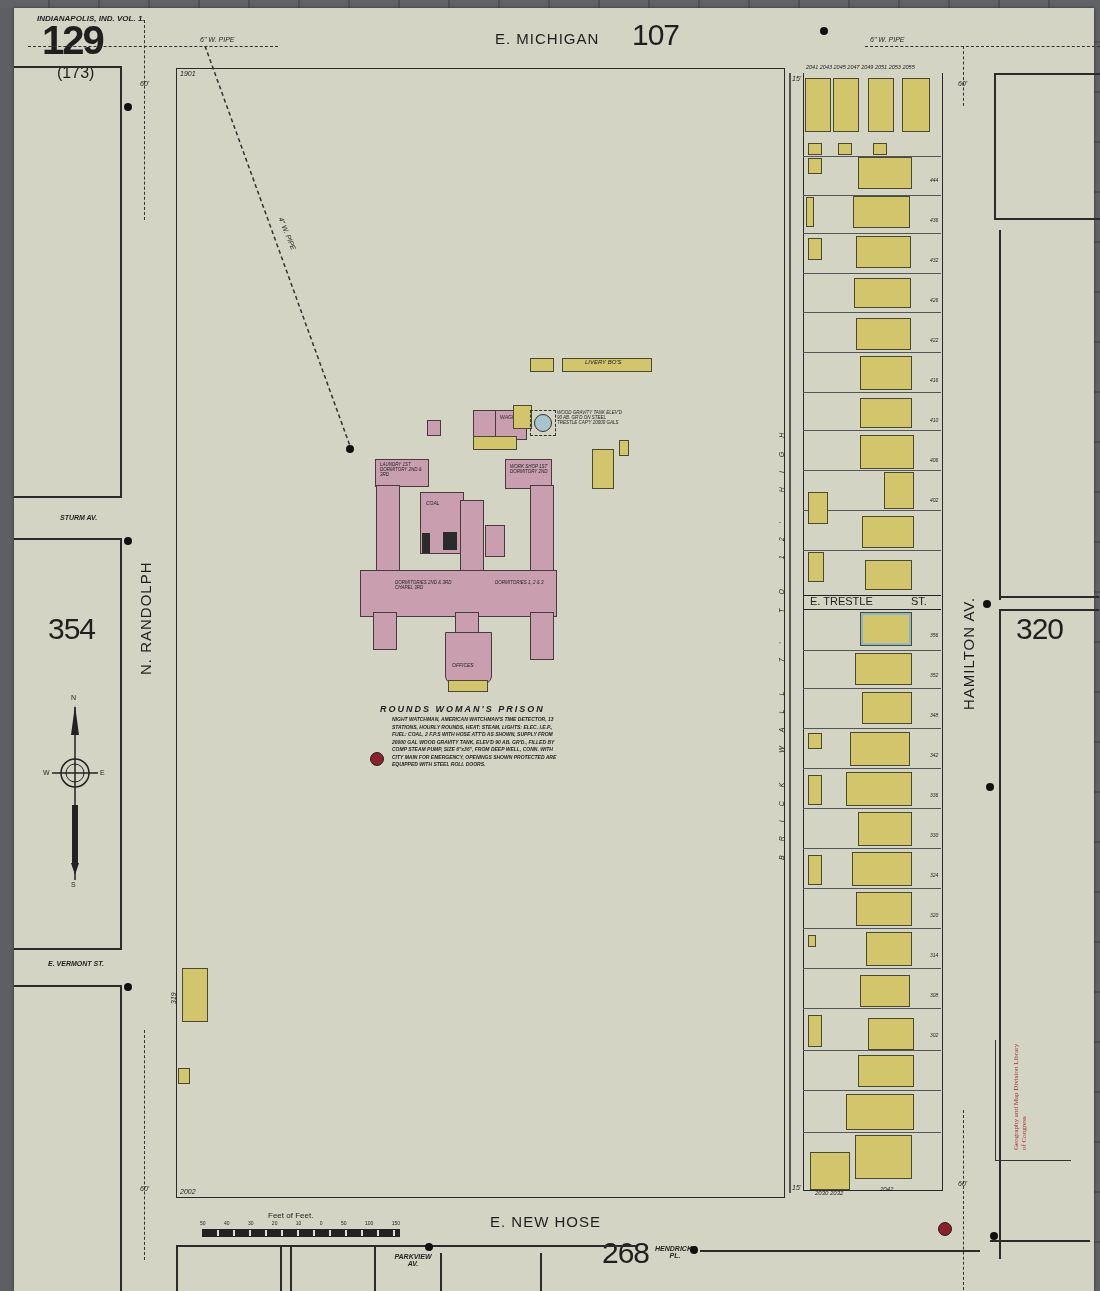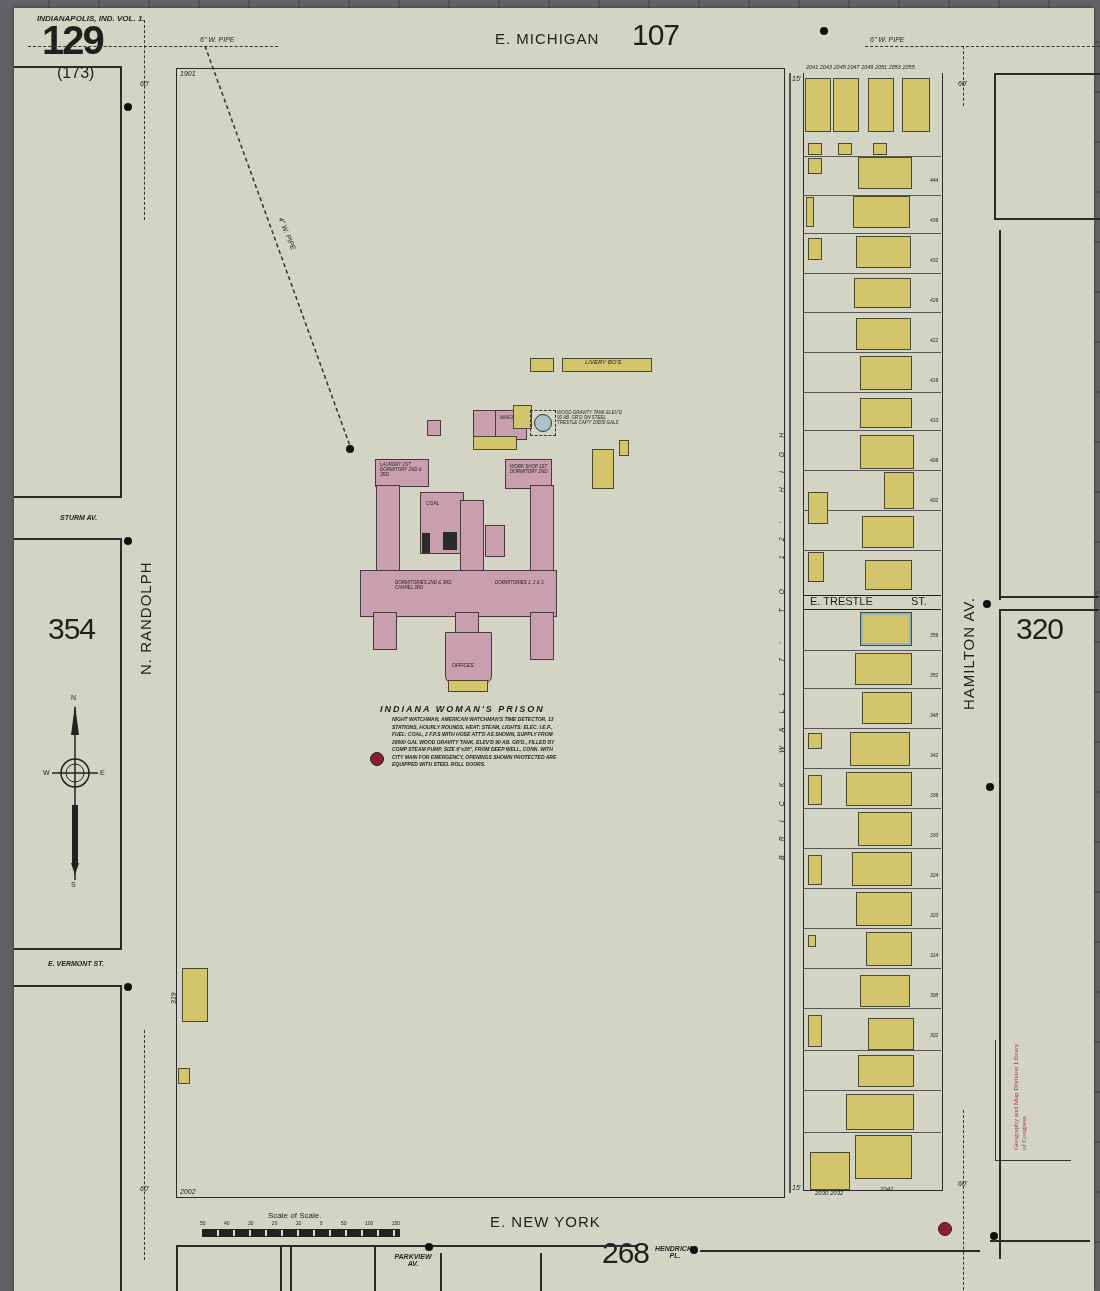--- a/index.html
+++ b/index.html
@@ -32,21 +32,21 @@
 <div class="grid-edge-r"></div>
 
 <div class="sheet"></div>
 
 <div class="lbl" style="left:37px;top:14px;font-size:8px;font-style:italic;font-weight:bold;">INDIANAPOLIS, IND. VOL. 1.</div>
 <div class="lbl" style="left:42px;top:18px;font-size:40px;font-weight:bold;letter-spacing:-2px;">129</div>
 <div class="lbl" style="left:57px;top:64px;font-size:16px;">(173)</div>
 
 <div class="lbl street" style="left:495px;top:30px;">E. MICHIGAN</div>
 <div class="lbl big" style="left:632px;top:18px;">107</div>
-<div class="lbl street" style="left:490px;top:1213px;">E. NEW YORK</div>
+<div class="lbl street" style="left:490px;top:1213px;">E. NEW HOSE</div>
 <div class="lbl big" style="left:602px;top:1236px;">268</div>
 <div class="lbl street vert" style="left:137px;top:675px;">N. RANDOLPH</div>
 <div class="lbl big" style="left:48px;top:612px;">354</div>
 <div class="lbl street vert" style="left:960px;top:710px;">HAMILTON AV.</div>
 <div class="lbl big" style="left:1016px;top:612px;">320</div>
 <div class="lbl small" style="left:60px;top:514px;font-weight:bold;">STURM AV.</div>
 <div class="lbl small" style="left:48px;top:960px;font-weight:bold;">E. VERMONT ST.</div>
 <div class="lbl" style="left:810px;top:595px;font-size:11px;">E. TRESTLE</div>
 <div class="lbl" style="left:911px;top:595px;font-size:11px;">ST.</div>
 <div class="lbl small" style="left:393px;top:1253px;width:40px;white-space:normal;text-align:center;font-weight:bold;">PARKVIEW AV.</div>
@@ -149,21 +149,21 @@
 <div class="pink" style="left:360px;top:570px;width:195px;height:45px;"></div>
 <div class="lbl small" style="left:395px;top:580px;font-size:4.5px;width:70px;white-space:normal;line-height:5px;">DORMITORIES 2ND &amp; 3RD CHAPEL 3RD</div>
 <div class="lbl small" style="left:495px;top:580px;font-size:4.5px;width:60px;white-space:normal;line-height:5px;">DORMITORIES 1, 2 &amp; 3</div>
 <div class="pink" style="left:373px;top:612px;width:22px;height:36px;"></div>
 <div class="pink" style="left:530px;top:612px;width:22px;height:46px;"></div>
 <div class="pink" style="left:455px;top:612px;width:22px;height:20px;"></div>
 <div class="pink" style="left:445px;top:632px;width:45px;height:50px;border-radius:0 0 8px 8px;"></div>
 <div class="lbl small" style="left:452px;top:662px;font-size:5px;">OFFICES</div>
 <div class="yellow" style="left:448px;top:680px;width:38px;height:10px;"></div>
 
-<div class="lbl" style="left:380px;top:704px;font-size:9px;font-weight:bold;font-style:italic;letter-spacing:2px;">INDIANA WOMAN'S PRISON</div>
+<div class="lbl" style="left:380px;top:704px;font-size:9px;font-weight:bold;font-style:italic;letter-spacing:2px;">ROUNDS WOMAN'S PRISON</div>
 <div class="lbl small" style="left:392px;top:716px;width:168px;white-space:normal;font-size:5px;line-height:7.5px;font-weight:bold;">NIGHT WATCHMAN, AMERICAN WATCHMAN'S TIME DETECTOR, 13 STATIONS, HOURLY ROUNDS, HEAT: STEAM, LIGHTS: ELEC. I.E.P., FUEL: COAL, 2 F.P.S WITH HOSE ATT'D AS SHOWN, SUPPLY FROM 20000 GAL WOOD GRAVITY TANK, ELEV'D 90 AB. GR'D., FILLED BY COMP STEAM PUMP, SIZE 6"x36", FROM DEEP WELL, CONN. WITH CITY MAIN FOR EMERGENCY, OPENINGS SHOWN PROTECTED ARE EQUIPPED WITH STEEL ROLL DOORS.</div>
 
 <div class="yellow" style="left:805px;top:78px;width:24px;height:52px;"></div>
 <div class="yellow" style="left:833px;top:78px;width:24px;height:52px;"></div>
 <div class="yellow" style="left:868px;top:78px;width:24px;height:52px;"></div>
 <div class="yellow" style="left:902px;top:78px;width:26px;height:52px;"></div>
 <div class="lbl small" style="left:806px;top:64px;font-size:5.5px;">
   <span>2041</span>
   <span>2043</span>
   <span>2045</span>
@@ -268,21 +268,21 @@
   <span>314</span>
   <span>308</span>
   <span>302</span>
 </div>
 <div class="lbl small" style="left:815px;top:1190px;font-size:6px;">
   <span>2030</span>
   <span>2032</span>
 </div>
 <div class="lbl small" style="left:880px;top:1186px;font-size:6px;">2042</div>
 
-<div class="lbl" style="left:268px;top:1211px;font-size:8px;">Scale of Scale.</div>
+<div class="lbl" style="left:268px;top:1211px;font-size:8px;">Feet of Feet.</div>
 <div class="lbl" style="left:200px;top:1220px;font-size:5px;width:200px;display:flex;justify-content:space-between;">
   <span>50</span>
   <span>40</span>
   <span>30</span>
   <span>20</span>
   <span>10</span>
   <span>0</span>
   <span>50</span>
   <span>100</span>
   <span>150</span>

